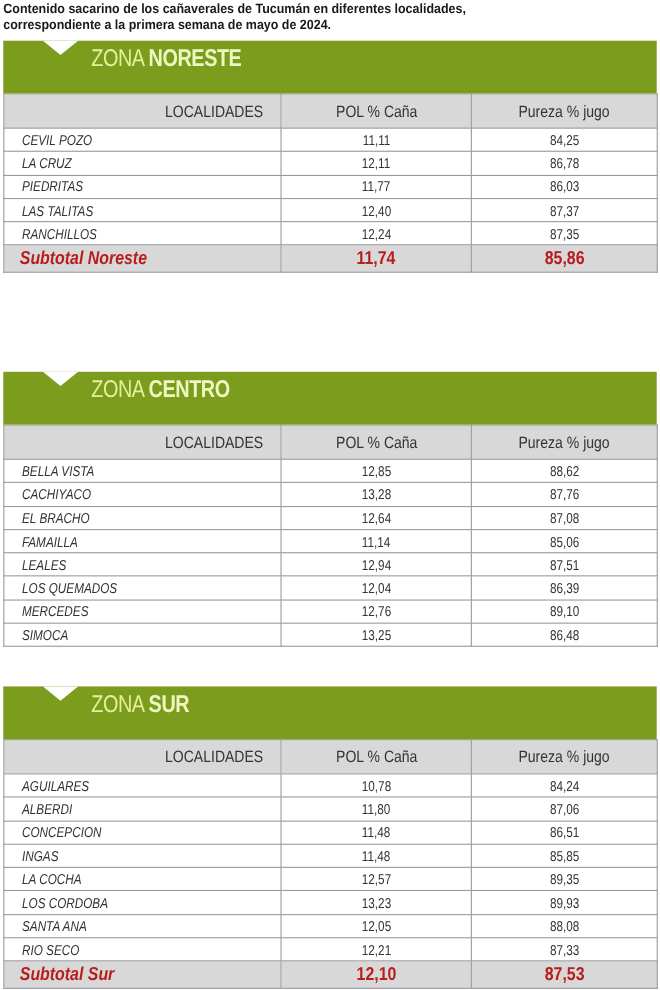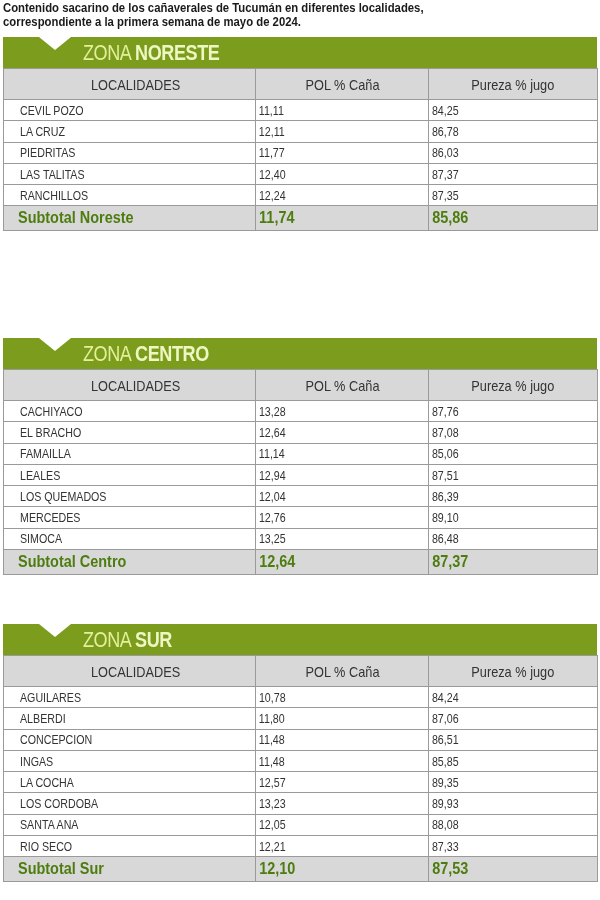--- a/index.html
+++ b/index.html
@@ -3,42 +3,42 @@
 <meta charset="utf-8">
 <style>
   html, body { margin:0; padding:0; background:#ffffff; }
   body { width:600px; height:900px; overflow:hidden; position:relative;
          font-family:"Liberation Sans", sans-serif; color:#222; }
   .caption { position:absolute; left:3px; top:2px; width:594px;
              font-family:"Liberation Sans", sans-serif; font-weight:bold;
              font-size:12.2px; line-height:13.5px; color:#1a1a1a;
              transform:scaleX(0.93); transform-origin:left top; white-space:nowrap; }
   .zone { position:absolute; left:3px; width:594px; }
-  .band { position:relative; height:31px; background:#7c9c1d; }
+  .band { position:relative; height:48px; background:#7c9c1d; }
   .band .notch { position:absolute; left:36px; top:0; width:0; height:0;
                  border-left:16px solid transparent; border-right:16px solid transparent;
                  border-top:13px solid #ffffff; }
   .band .title { position:absolute; left:80px; top:3px; font-size:22px; line-height:26px;
                  letter-spacing:-0.5px; transform:scaleX(0.82); transform-origin:left top;
                  white-space:nowrap; }
   .band .t1 { color:#e3ef9a; font-weight:normal; }
   .band .t2 { color:#eef7c2; font-weight:bold; }
   table { border-collapse:collapse; width:594px; table-layout:fixed; }
   col.c1 { width:252px; } col.c2 { width:173px; } col.c3 { width:169px; }
   th, td { border:1px solid #9a9a9a; padding:0; overflow:hidden; white-space:nowrap; }
   thead th { background:#d8d8d8; height:30px; font-weight:normal; font-size:15px; color:#333; }
   thead th span { display:inline-block; transform:scaleX(0.85); }
-  thead th.c1 { text-align:center; padding-left:28px; }
+  thead th.c1 { text-align:right; padding-left:28px; }
   thead th.c1 span { transform-origin:left center; }
   tbody td { height:20.3px; font-size:13px; color:#333; background:#fff; }
   tbody td span { display:inline-block; transform:scaleX(0.82); }
-  tbody td.c1 { padding-left:16px; text-align:left; }
+  tbody td.c1 { padding-left:16px; text-align:left;font-style:italic; }
   tbody td.c1 span { transform-origin:left center; }
-  tbody td.num { }
-  tr.subtotal td { background:#d8d8d8; height:24px; font-weight:bold; font-size:17px; color:#4d7c0f; }
+  tbody td.num { text-align:center; }
+  tr.subtotal td { background:#d8d8d8; height:24px; font-weight:bold; font-size:17px; color:#b91c1c; }
   tr.subtotal td.c1 { padding-left:14px; }
   tr.subtotal td span { transform:scaleX(0.85); }
 </style>
 </head>
 <body>
 
 <div class="caption">
   <div>Contenido sacarino de los cañaverales de Tucumán en diferentes localidades,</div>
   <div>correspondiente a la primera semana de mayo de 2024.</div>
 </div>
@@ -109,20 +109,25 @@
       </colgroup>
     <thead>
       <tr>
         <th class="c1"><span>LOCALIDADES</span></th>
         <th><span>POL % Caña</span></th>
         <th><span>Pureza % jugo</span></th>
       </tr>
     </thead>
     <tbody>
       <tr>
+          <td class="c1"><span>BELLA VISTA</span></td>
+          <td class="num"><span>12,85</span></td>
+          <td class="num"><span>88,62</span></td>
+        </tr>
+      <tr>
           <td class="c1"><span>CACHIYACO</span></td>
           <td class="num"><span>13,28</span></td>
           <td class="num"><span>87,76</span></td>
         </tr>
       <tr>
           <td class="c1"><span>EL BRACHO</span></td>
           <td class="num"><span>12,64</span></td>
           <td class="num"><span>87,08</span></td>
         </tr>
       <tr>
@@ -142,25 +147,20 @@
         </tr>
       <tr>
           <td class="c1"><span>MERCEDES</span></td>
           <td class="num"><span>12,76</span></td>
           <td class="num"><span>89,10</span></td>
         </tr>
       <tr>
           <td class="c1"><span>SIMOCA</span></td>
           <td class="num"><span>13,25</span></td>
           <td class="num"><span>86,48</span></td>
-        </tr>
-      <tr class="subtotal">
-          <td class="c1"><span>Subtotal Centro</span></td>
-          <td class="num"><span>12,64</span></td>
-          <td class="num"><span>87,37</span></td>
         </tr>
     </tbody>
   </table>
 </div>
 
 <div class="zone" style="top:624px;">
   <div class="band">
     <div class="notch"></div>
     <div class="title"><span class="t1">ZONA</span> <span class="t2">SUR</span></div>
   </div>

